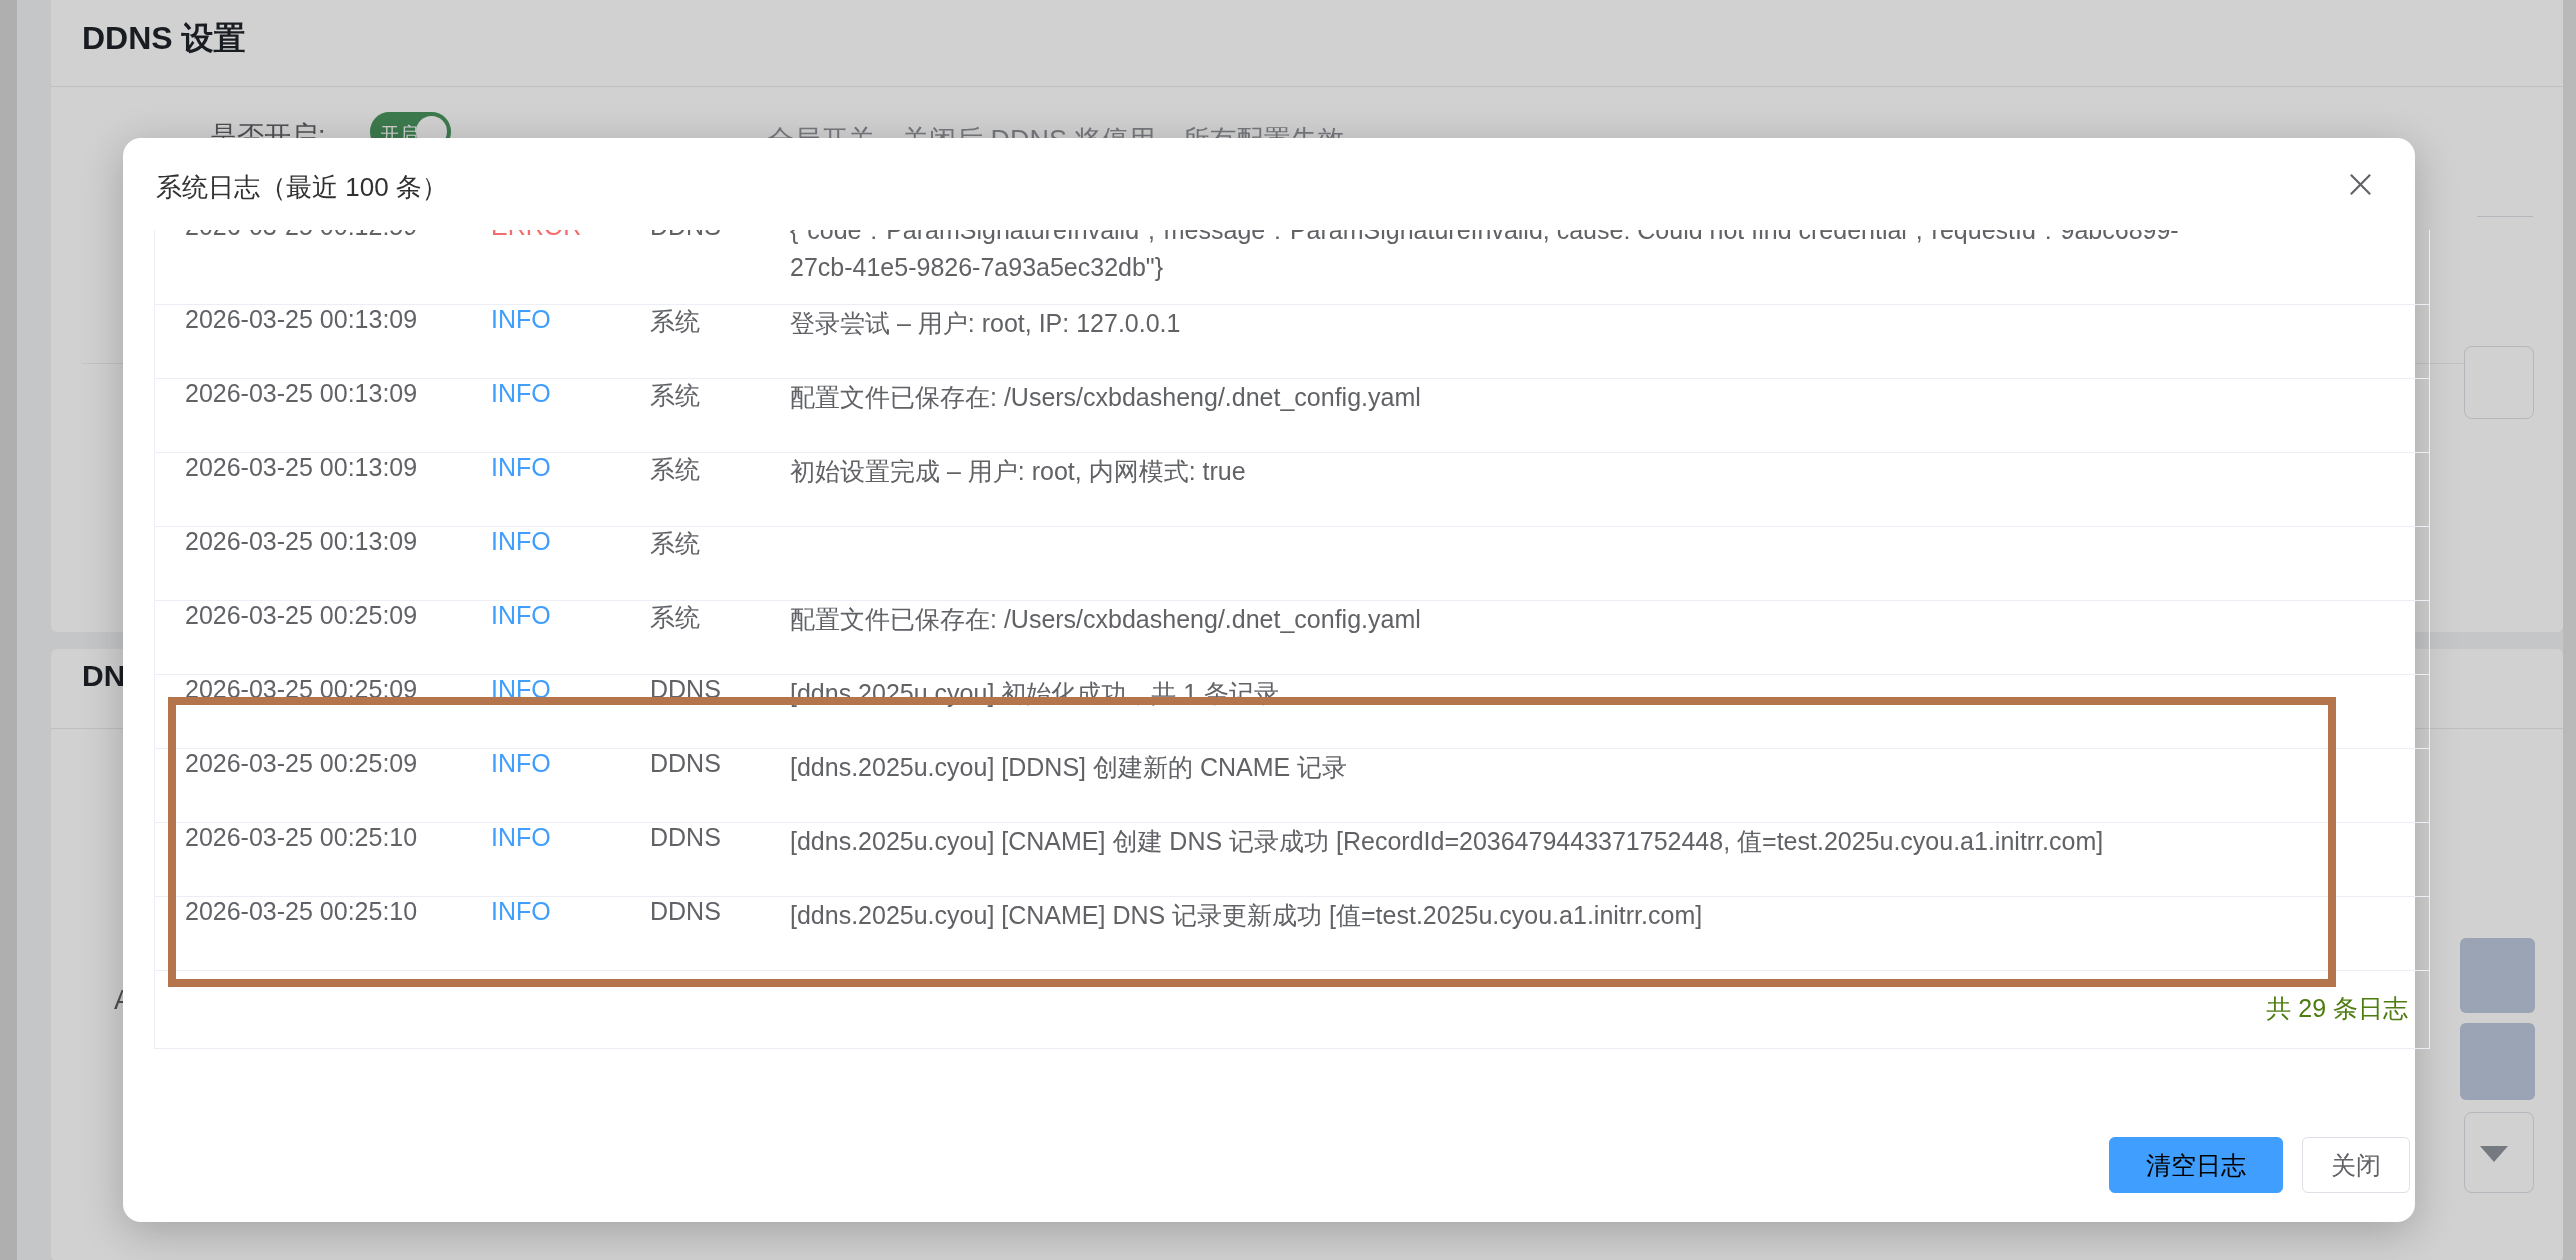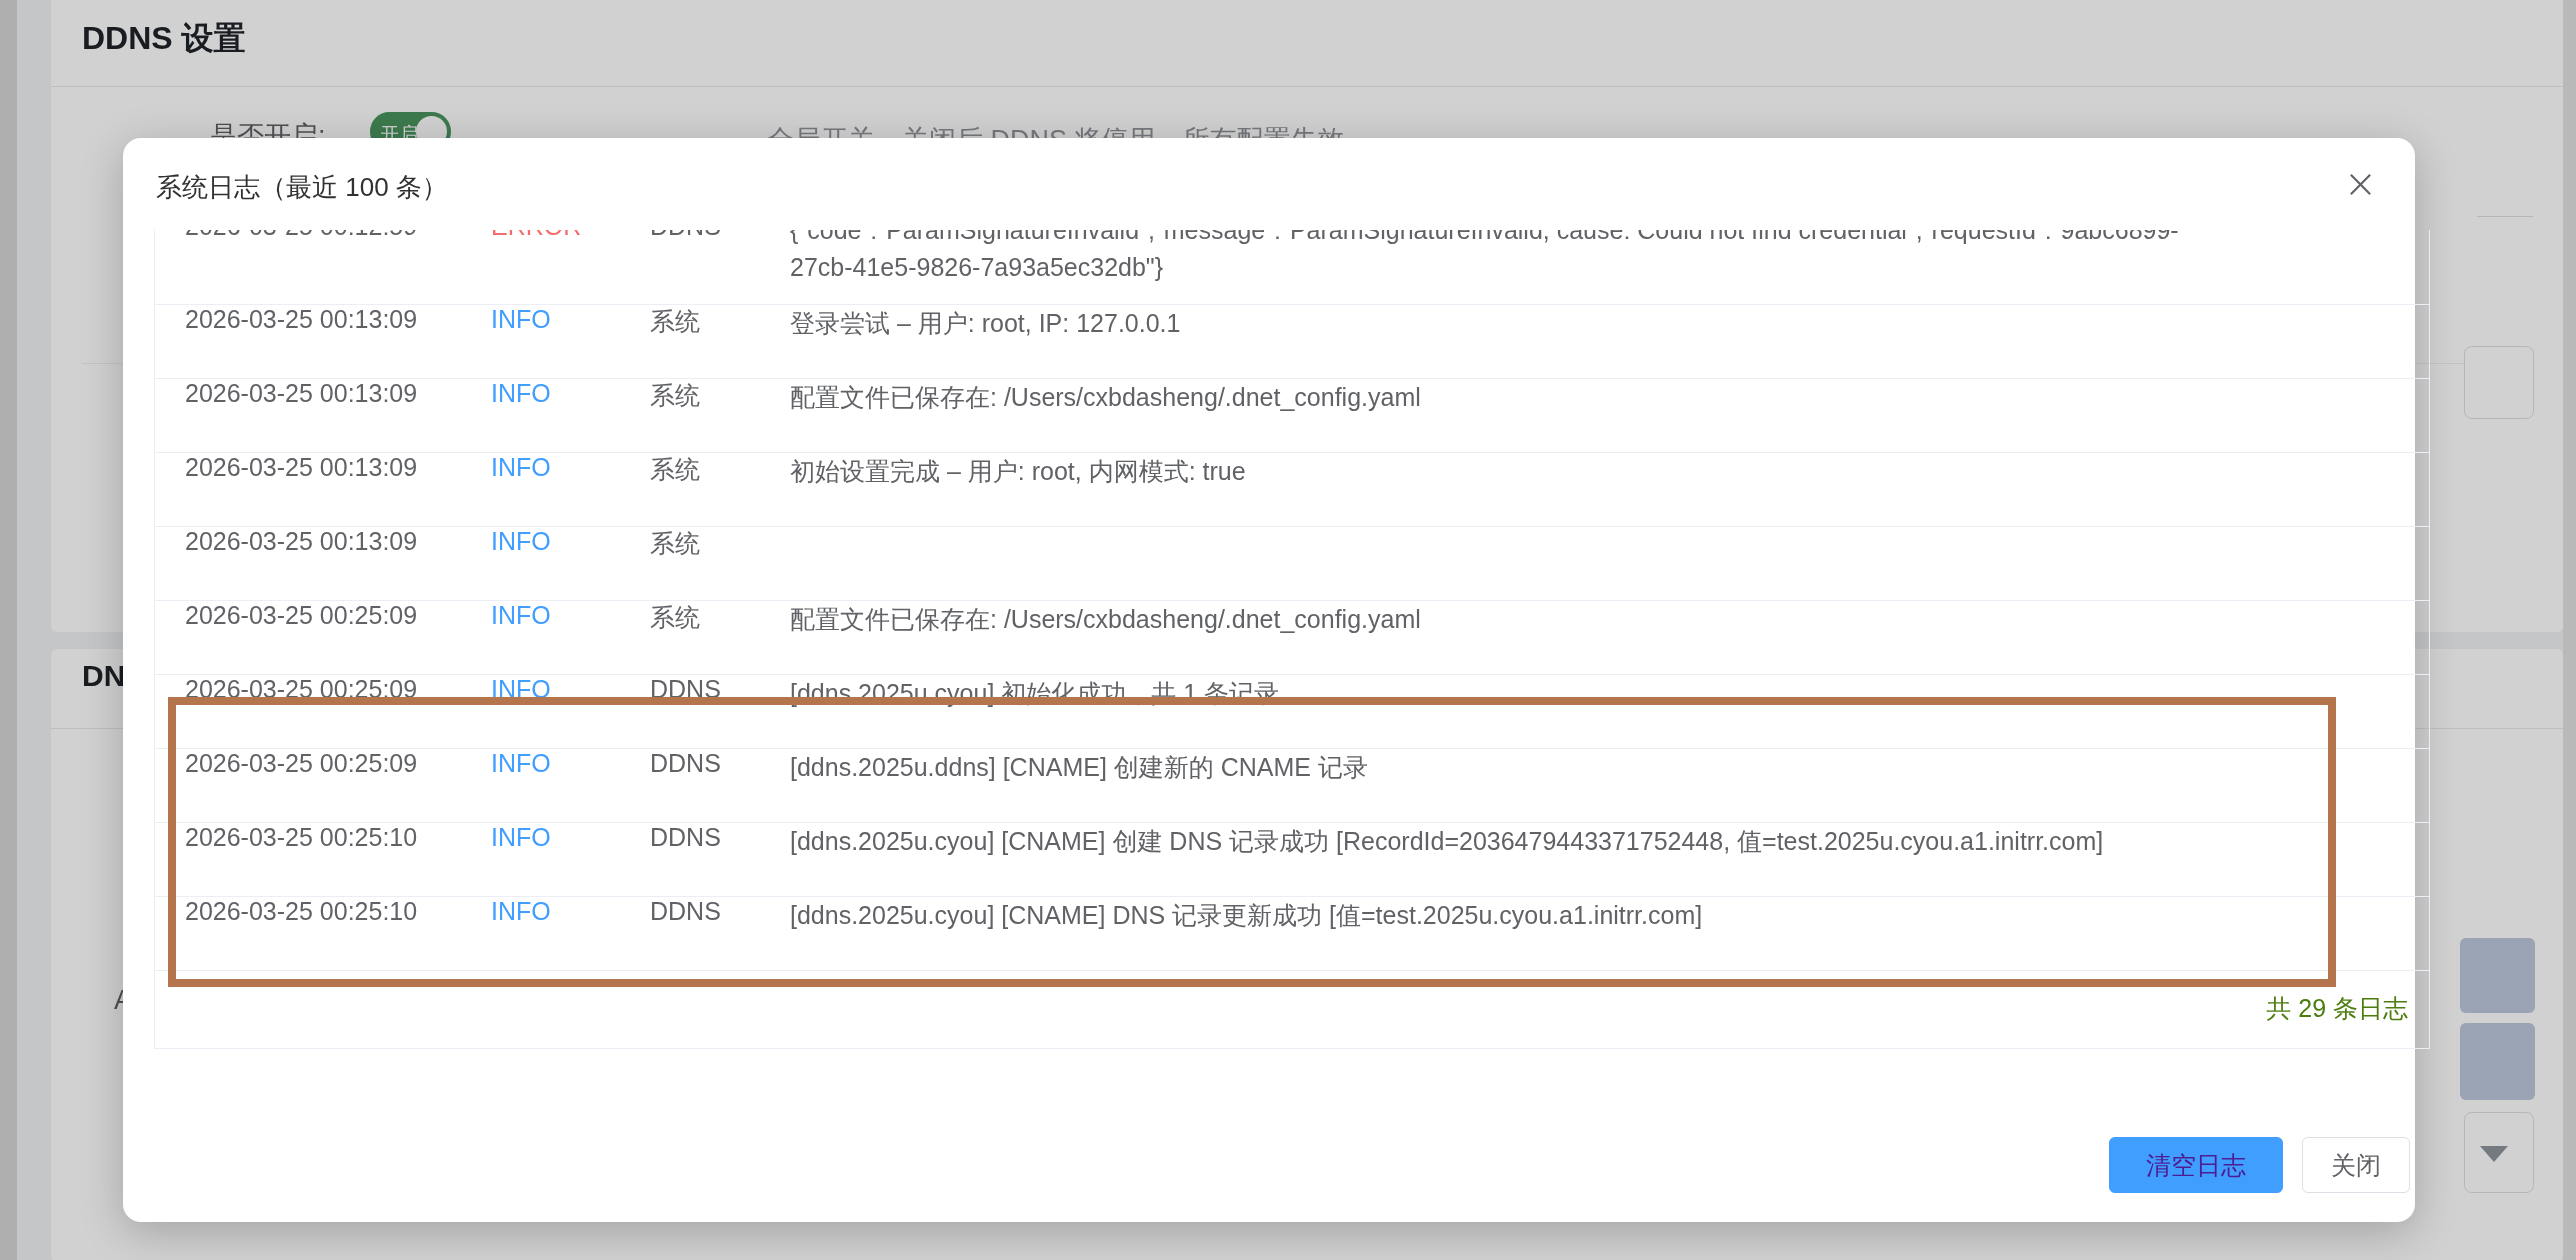--- a/index.html
+++ b/index.html
@@ -60,21 +60,21 @@
   .cell-category { width:140px; }
   .cell-message { flex:1 1 auto; padding-right:70px; line-height:37px; white-space:pre-wrap; word-break:break-all; }
   .log-footer { display:flex; align-items:center; justify-content:flex-end; height:74px;
       padding-right:21px; font-size:25px; color:#4d7c0f; }
   
   .highlight-box { position:absolute; left:45px; top:559px; width:2168px; height:290px;
       border:8.7px solid #b5754c; pointer-events:none; z-index:5; }
   
   .btn { position:absolute; top:999px; height:56px; border-radius:5.8px; font-size:25px;
       font-family:inherit; cursor:pointer; display:flex; align-items:center; justify-content:center; }
-  .btn-clear { left:1986px; width:174px; background:#409eff; border:1px solid #409eff; color:#4c1d95; }
+  .btn-clear { left:1986px; width:174px; background:#409eff; border:1px solid #409eff; color:#000000; }
   .btn-close { left:2179px; width:108px; background:#ffffff; border:1px solid #dcdfe6; color:#606266; }
 </style>
 </head>
 <body>
 
 <div class="page">
   <div class="left-strip"></div>
   <div class="right-strip"></div>
 
   <div class="card card-a">
@@ -163,21 +163,21 @@
     <span class="cell cell-time">2026-03-25 00:25:09</span>
     <span class="cell cell-level level-INFO">INFO</span>
     <span class="cell cell-category">DDNS</span>
     <span class="cell cell-message">[ddns.2025u.cyou] 初始化成功，共 1 条记录</span>
   </div>
 
   <div class="log-row">
     <span class="cell cell-time">2026-03-25 00:25:09</span>
     <span class="cell cell-level level-INFO">INFO</span>
     <span class="cell cell-category">DDNS</span>
-    <span class="cell cell-message">[ddns.2025u.ddns] [CNAME] 创建新的 CNAME 记录</span>
+    <span class="cell cell-message">[ddns.2025u.cyou] [DDNS] 创建新的 CNAME 记录</span>
   </div>
 
   <div class="log-row">
     <span class="cell cell-time">2026-03-25 00:25:10</span>
     <span class="cell cell-level level-INFO">INFO</span>
     <span class="cell cell-category">DDNS</span>
     <span class="cell cell-message">[ddns.2025u.cyou] [CNAME] 创建 DNS 记录成功 [RecordId=2036479443371752448, 值=test.2025u.cyou.a1.initrr.com]</span>
   </div>
 
   <div class="log-row">

